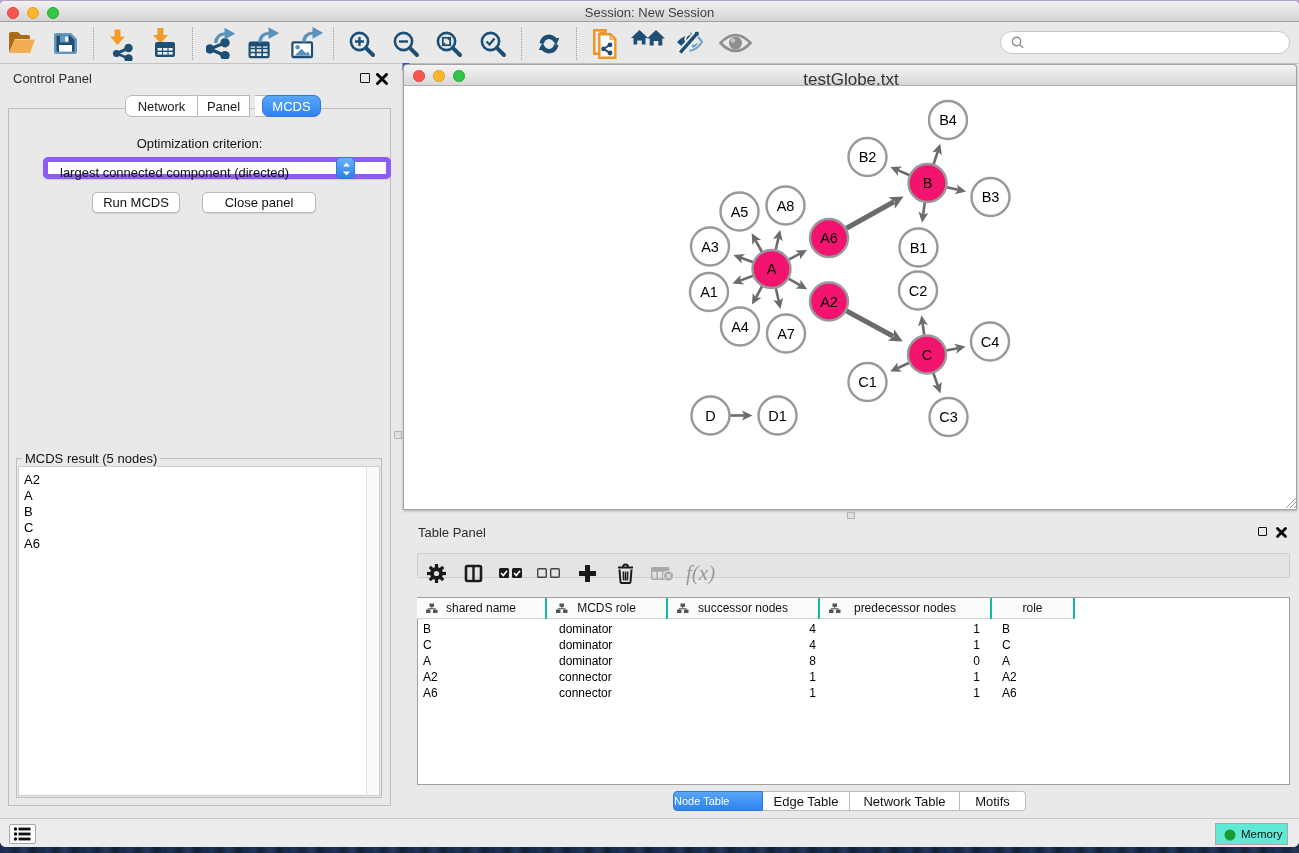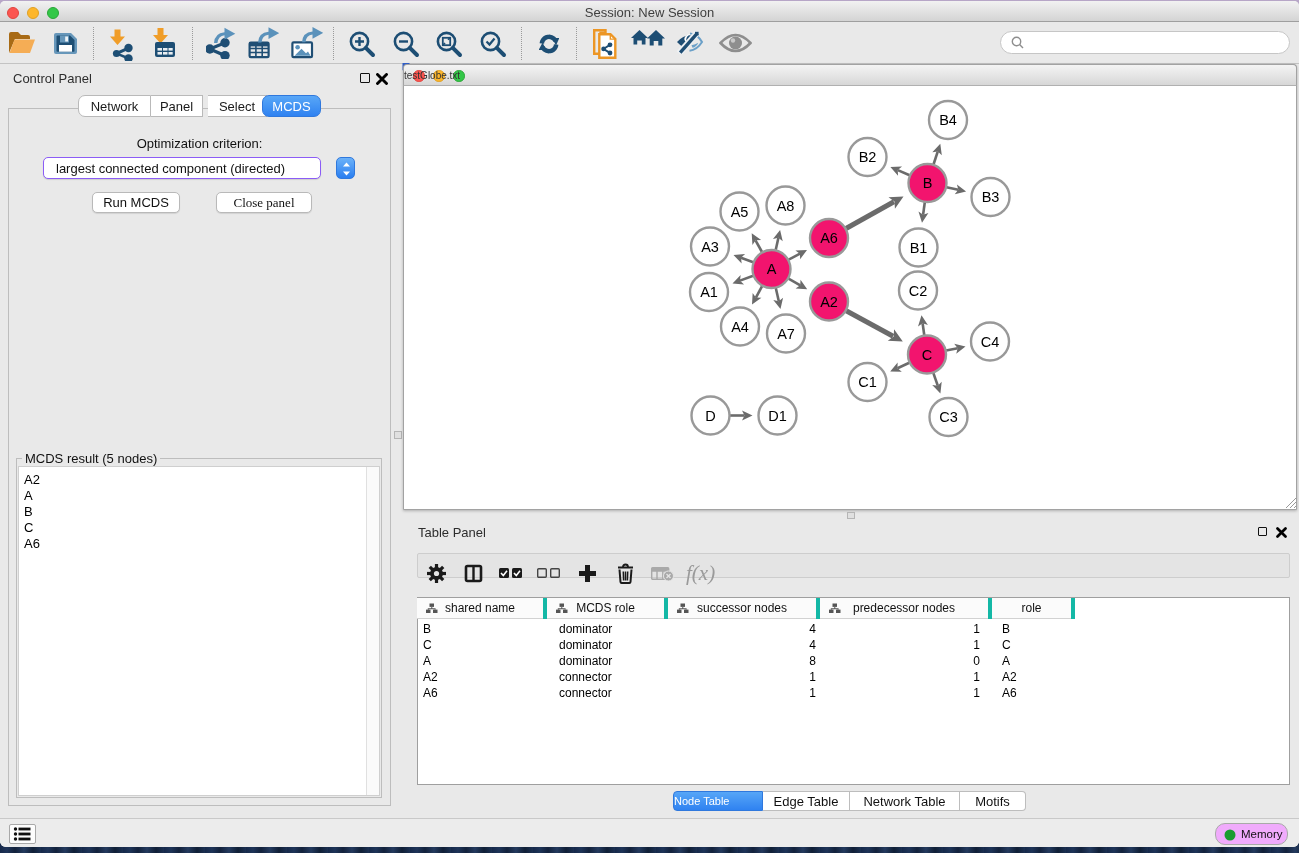--- a/index.html
+++ b/index.html
@@ -11,55 +11,55 @@
  background:linear-gradient(#f2f2f2,#d4d4d4);border-bottom:1px solid #9f9f9f;}
 #titlebar .tl{position:absolute;top:5.5px;width:12px;height:12px;border-radius:50%;}
 #title-text{position:absolute;top:4px;left:0;width:1299px;text-align:center;font-size:13px;color:#404040;}
 #toolbar{position:absolute;left:0;top:23px;width:1299px;height:41px;background:#e9e9e9;border-bottom:1px solid #c3c3c3;}
 .tsep{position:absolute;top:27px;height:34px;width:0;border-left:1px dotted #9a9a9a;}
 #searchbox{position:absolute;left:1000px;top:31px;width:290px;height:23px;background:#fff;border:1px solid #c6c6c6;border-radius:12px;}
 
 #cp-title{position:absolute;left:13px;top:71px;font-size:13px;color:#2d2d2d;}
 #cp-float{position:absolute;left:360px;top:73px;width:10px;height:10px;border:1.6px solid #111;border-radius:1px;}
 #cp-panel{position:absolute;left:8px;top:108px;width:383px;height:698px;border:1px solid #bdbdbd;background:#e9e9e9;}
-.tab{position:absolute;top:95px;height:22px;background:#fff;border:1px solid #b9b9b9;font-size:13px;color:#1a1a1a;text-align:center;line-height:21px;}
+.tab{position:absolute;top:95px;height:22px;background:#fff;border:1px solid #b9b9b9;font-size:13px;color:#1a1a1a;text-align:center;line-height:21px;margin-left:47px;}
 #tab-mcds{position:absolute;left:262px;top:95px;width:59px;height:22px;border-radius:7px;
  background:linear-gradient(#59a7f7,#2f82f1);color:#fff;font-size:13px;text-align:center;line-height:22px;border:1px solid #2f78dd;}
 #opt-label{position:absolute;left:8px;top:136px;width:383px;text-align:center;font-size:13px;color:#111;}
-#dropdown{position:absolute;left:43px;top:157px;width:278px;height:22px;background:#fff;border:1px solid #8b5cf6;border-radius:5px;box-shadow:0 1px 1px rgba(0,0,0,0.12);font-size:13px;color:#111;line-height:21px;padding-left:12px;}
+#dropdown{position:absolute;left:43px;top:157px;width:348px;height:22px;background:#fff;border:5px solid #8b5cf6;border-radius:5px;box-shadow:0 1px 1px rgba(0,0,0,0.12);font-size:13px;color:#111;line-height:21px;padding-left:12px;}
 #dd-step{position:absolute;left:336px;top:157px;width:19px;height:22px;border-radius:5px;background:linear-gradient(#6cb2f9,#2a7ef0);border:1px solid #2f78dd;}
 .btn{position:absolute;top:192px;height:21px;background:#fff;border:1px solid #b9b9b9;border-radius:5px;font-size:13px;color:#111;text-align:center;line-height:20px;box-shadow:0 1px 1px rgba(0,0,0,0.1);}
 #fieldset{position:absolute;left:16px;top:458px;width:366px;height:340px;border:1px solid #bdbdbd;}
 #fs-legend{position:absolute;left:22px;top:452px;line-height:14px;background:#e9e9e9;font-size:13px;color:#111;padding:0 3px;}
 #listbox{position:absolute;left:18px;top:466px;width:362px;height:330px;background:#fff;border:1px solid #cfcfcf;font-size:13px;color:#000;line-height:16px;padding:5px 0 0 5px;}
 #lb-scroll{position:absolute;left:366px;top:467px;width:13px;height:328px;background:#fafafa;border-left:1px solid #e0e0e0;}
 
 #vsplit-handle{position:absolute;left:394px;top:431px;width:8px;height:8px;background:#e0e0e0;border:1px solid #b5b5b5;}
 #hsplit-handle{position:absolute;left:847px;top:512px;width:8px;height:7px;background:#e0e0e0;border:1px solid #b5b5b5;}
 
 #netwin{position:absolute;left:403px;top:64px;width:894px;height:446px;background:#fff;border:1px solid #a2a2a2;border-radius:4px 4px 0 0;box-shadow:0 1px 3px rgba(0,0,0,0.25);}
 #net-titlebar{position:absolute;left:403px;top:64px;width:894px;height:22px;border-radius:4px 4px 0 0;background:linear-gradient(#f4f4f4,#d7d7d7);border:1px solid #a2a2a2;border-bottom:1px solid #b0b0b0;}
 #net-titlebar .tl{position:absolute;top:5px;width:11.5px;height:11.5px;border-radius:50%;}
-#net-title-text{position:absolute;left:0;width:894px;top:4.5px;font-size:10px;color:#333;}
+#net-title-text{position:absolute;left:0;width:894px;top:4.5px;text-align:center;font-size:17px;color:#333;}
 #graph{position:absolute;left:0px;top:0px;}
 
 #tp-title{position:absolute;left:418px;top:525px;font-size:13px;color:#2d2d2d;}
 #tp-float{position:absolute;left:1258px;top:527px;width:9px;height:9px;border:1.5px solid #111;border-radius:1px;}
 #tp-toolbar{position:absolute;left:417px;top:553px;width:873px;height:25px;background:#e4e4e4;border:1px solid #cdcdcd;border-radius:2px;}
 #tbl{position:absolute;left:417px;top:597px;width:873px;height:188px;background:#fff;border:1px solid #9f9f9f;}
 #tbl-head{position:absolute;left:417px;top:598px;width:658px;height:21px;background:#fbfbfb;border-bottom:1px solid #d2d2d2;}
-.th{position:absolute;top:0;height:21px;border-right:4px solid #14b8a6;font-size:12px;color:#111;text-align:center;line-height:21px;}
+.th{position:absolute;top:0;height:21px;border-right:2px solid #14b8a6;font-size:12px;color:#111;text-align:center;line-height:21px;}
 .td{position:absolute;font-size:12px;color:#000;height:16px;line-height:16px;}
 
 .btab{position:absolute;top:791px;height:20px;background:#fff;border:1px solid #bdbdbd;font-size:13px;color:#111;text-align:center;line-height:19px;}
 #btab-node{position:absolute;left:673px;top:791px;width:90px;height:20px;border-radius:4px 0 0 4px;background:linear-gradient(#57a6f7,#2f82f1);border:1px solid #2f78dd;color:#fff;font-size:11px;text-align:left;line-height:19px;}
 
 #statusbar{position:absolute;left:0;top:818px;width:1299px;height:29px;background:#ececec;border-top:1px solid #c9c9c9;border-radius:0 0 6px 6px;}
 #listbtn{position:absolute;left:9px;top:824px;width:27px;height:20px;background:#fdfdfd;border:1px solid #a9a9a9;border-radius:2px;}
-#membtn{position:absolute;left:1215px;top:823px;width:73px;height:22px;background:#f0abfc;border:1px solid #a9a9a9;border-radius:10px;font-size:11.5px;color:#111;}
+#membtn{position:absolute;left:1215px;top:823px;width:73px;height:22px;background:#5eead4;border:1px solid #a9a9a9;border-radius:0;font-size:11.5px;color:#111;}
 </style></head>
 <body>
 <div id="desktop-bottom"></div>
 <div id="app"></div>
 <div id="titlebar">
  <div class="tl" style="left:7px;background:#fb5550;border:0.5px solid #e1443e;"></div>
  <div class="tl" style="left:27px;background:#fdb62b;border:0.5px solid #e0a023;"></div>
  <div class="tl" style="left:47px;background:#33c748;border:0.5px solid #2aa637;"></div>
  <div id="title-text">Session: New Session</div>
 </div>
@@ -218,21 +218,21 @@
 <div class="tab" style="left:151px;width:52px;border-left:0;">Panel</div>
 <div class="tab" style="left:208px;width:59px;border-left:0;">Select</div>
 <div id="tab-mcds">MCDS</div>
 <div id="opt-label">Optimization criterion:</div>
 <div id="dropdown">largest connected component (directed)</div>
 <div id="dd-step"><svg width="19" height="22" viewBox="0 0 19 22">
       <path d="M9.5 4.5L13 8.5H6Z" fill="#fff"></path>
       <path d="M9.5 17.5L13 13.5H6Z" fill="#fff"></path>
     </svg></div>
 <div class="btn" style="left:92px;width:88px;">Run MCDS</div>
-<div class="btn" style="left:216px;width:96px;font-family:Liberation Serif, serif;">Close panel</div>
+<div class="btn" style="left:202px;width:114px;">Close panel</div>
 <div id="fieldset"></div>
 <div id="fs-legend">MCDS result (5 nodes)</div>
 <div id="listbox">A2<br>A<br>B<br>C<br>A6</div>
 <div id="lb-scroll"></div>
 <div id="vsplit-handle"></div>
 
 <div id="netwin"></div>
 <svg class="abs" style="left:402px;top:63px" width="9" height="9" viewBox="0 0 9 9">
     <path d="M0.5 0 L8 0 L0.5 7.5 Z" fill="#2e5cc5"></path>
   </svg>

